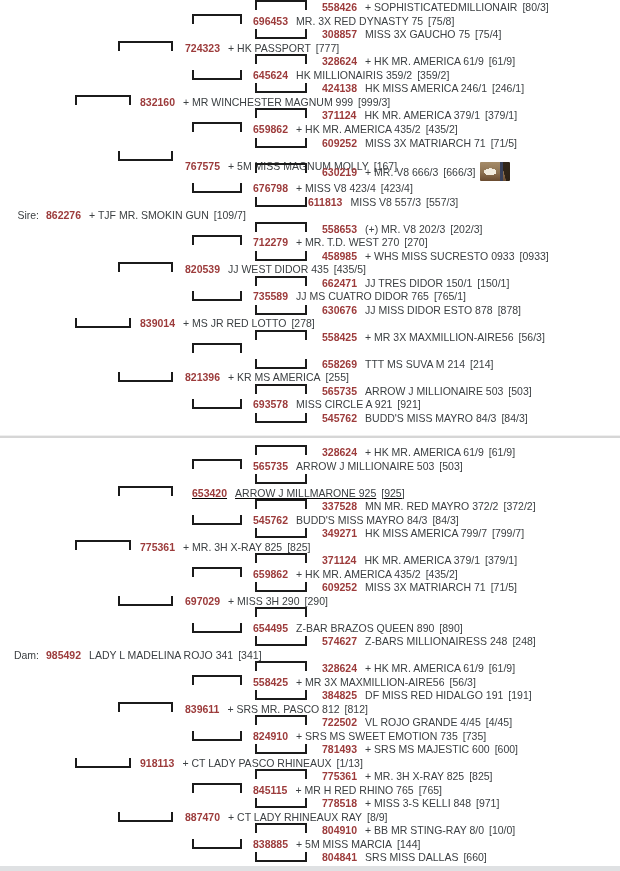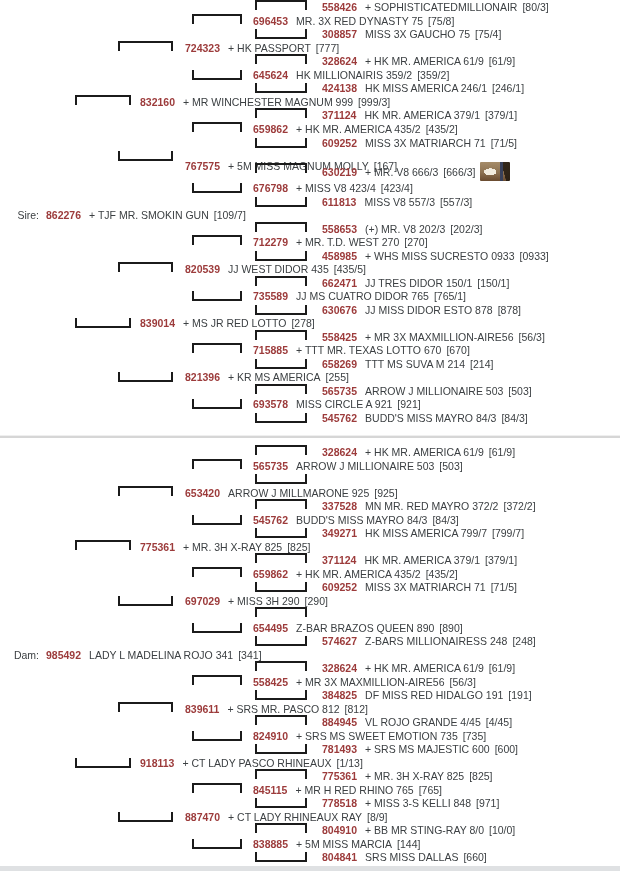--- a/index.html
+++ b/index.html
@@ -59,59 +59,58 @@
     <div class="row" style="left: 253px; top: 122.95px;"><span class="num">659862</span><span class="aname">+ HK MR. AMERICA 435/2</span><span class="phn">[435/2]</span></div>
     <div class="bracket d" style="left: 255px; width: 52px; top: 137.5px;"></div>
     <div class="row" style="left: 322px; top: 136.5px;"><span class="num">609252</span><span class="aname">MISS 3X MATRIARCH 71</span><span class="phn">[71/5]</span></div>
     <div class="bracket d" style="left: 118px; width: 55px; top: 151.05px;"></div>
     <div class="row" style="left: 185px; top: 150.05px; margin-top: 10px;"><span class="num">767575</span><span class="aname">+ 5M MISS MAGNUM MOLLY</span><span class="phn">[167]</span></div>
     <div class="bracket s" style="left: 255px; width: 52px; top: 162.6px;"></div>
     <div class="row" style="left: 322px; top: 163.6px;"><span class="num">630219</span><span class="aname">+ MR. V8 666/3</span><span class="phn">[666/3]</span><span class="photo"></span></div>
     <div class="bracket d" style="left: 192px; width: 50px; top: 183px;"></div>
     <div class="row" style="left: 253px; top: 182px;"><span class="num">676798</span><span class="aname">+ MISS V8 423/4</span><span class="phn">[423/4]</span></div>
     <div class="bracket d" style="left: 255px; width: 52px; top: 196.5px;"></div>
-    <div class="row" style="left: 322px; top: 195.5px;"><span class="num">611813</span><span class="aname">MISS V8 557/3</span><span class="phn">[557/3]</span></div>
+    <div class="row" style="left: 308px; top: 195.5px;"><span class="num">611813</span><span class="aname">MISS V8 557/3</span><span class="phn">[557/3]</span></div>
     <div class="row" style="left: 46px; top: 209px;"><span class="rootlabel">Sire:</span><span class="num">862276</span><span class="aname">+ TJF MR. SMOKIN GUN</span><span class="phn">[109/7]</span></div>
     <div class="bracket s" style="left: 255px; width: 52px; top: 221.5px;"></div>
     <div class="row" style="left: 322px; top: 222.5px;"><span class="num">558653</span><span class="aname">(+) MR. V8 202/3</span><span class="phn">[202/3]</span></div>
     <div class="bracket s" style="left: 192px; width: 50px; top: 235px;"></div>
     <div class="row" style="left: 253px; top: 236px;"><span class="num">712279</span><span class="aname">+ MR. T.D. WEST 270</span><span class="phn">[270]</span></div>
     <div class="bracket d" style="left: 255px; width: 52px; top: 250.5px;"></div>
     <div class="row" style="left: 322px; top: 249.5px;"><span class="num">458985</span><span class="aname">+ WHS MISS SUCRESTO 0933</span><span class="phn">[0933]</span></div>
     <div class="bracket s" style="left: 118px; width: 55px; top: 262px;"></div>
     <div class="row" style="left: 185px; top: 263px;"><span class="num">820539</span><span class="aname">JJ WEST DIDOR 435</span><span class="phn">[435/5]</span></div>
     <div class="bracket s" style="left: 255px; width: 52px; top: 275.5px;"></div>
     <div class="row" style="left: 322px; top: 276.5px;"><span class="num">662471</span><span class="aname">JJ TRES DIDOR 150/1</span><span class="phn">[150/1]</span></div>
     <div class="bracket d" style="left: 192px; width: 50px; top: 291px;"></div>
     <div class="row" style="left: 253px; top: 290px;"><span class="num">735589</span><span class="aname">JJ MS CUATRO DIDOR 765</span><span class="phn">[765/1]</span></div>
     <div class="bracket d" style="left: 255px; width: 52px; top: 304.5px;"></div>
     <div class="row" style="left: 322px; top: 303.5px;"><span class="num">630676</span><span class="aname">JJ MISS DIDOR ESTO 878</span><span class="phn">[878]</span></div>
     <div class="bracket d" style="left: 75px; width: 56px; top: 318px;"></div>
     <div class="row" style="left: 140px; top: 317px;"><span class="num">839014</span><span class="aname">+ MS JR RED LOTTO</span><span class="phn">[278]</span></div>
     <div class="bracket s" style="left: 255px; width: 52px; top: 329.5px;"></div>
     <div class="row" style="left: 322px; top: 330.5px;"><span class="num">558425</span><span class="aname">+ MR 3X MAXMILLION-AIRE56</span><span class="phn">[56/3]</span></div>
     <div class="bracket s" style="left: 192px; width: 50px; top: 343px;"></div>
-    <div class="row" style="left: 253px; top: 344px;"><span class="num">715885</span><span class="aname">+ TTT MR. TEXAS LOTTO 670</span><span class="phn">[670]</span></div>
     <div class="bracket d" style="left: 255px; width: 52px; top: 358.5px;"></div>
     <div class="row" style="left: 322px; top: 357.5px;"><span class="num">658269</span><span class="aname">TTT MS SUVA M 214</span><span class="phn">[214]</span></div>
     <div class="bracket d" style="left: 118px; width: 55px; top: 372px;"></div>
     <div class="row" style="left: 185px; top: 371px;"><span class="num">821396</span><span class="aname">+ KR MS AMERICA</span><span class="phn">[255]</span></div>
     <div class="bracket s" style="left: 255px; width: 52px; top: 383.5px;"></div>
     <div class="row" style="left: 322px; top: 384.5px;"><span class="num">565735</span><span class="aname">ARROW J MILLIONAIRE 503</span><span class="phn">[503]</span></div>
     <div class="bracket d" style="left: 192px; width: 50px; top: 399px;"></div>
     <div class="row" style="left: 253px; top: 398px;"><span class="num">693578</span><span class="aname">MISS CIRCLE A 921</span><span class="phn">[921]</span></div>
     <div class="bracket d" style="left: 255px; width: 52px; top: 412.5px;"></div>
     <div class="row" style="left: 322px; top: 411.5px;"><span class="num">545762</span><span class="aname">BUDD'S MISS MAYRO 84/3</span><span class="phn">[84/3]</span></div>
     <div class="bracket s" style="left: 255px; width: 52px; top: 445px;"></div>
     <div class="row" style="left: 322px; top: 446px;"><span class="num">328624</span><span class="aname">+ HK MR. AMERICA 61/9</span><span class="phn">[61/9]</span></div>
     <div class="bracket s" style="left: 192px; width: 50px; top: 458.5px;"></div>
     <div class="row" style="left: 253px; top: 459.5px;"><span class="num">565735</span><span class="aname">ARROW J MILLIONAIRE 503</span><span class="phn">[503]</span></div>
     <div class="bracket d" style="left: 255px; width: 52px; top: 474px;"></div>
     <div class="bracket s" style="left: 118px; width: 55px; top: 485.5px;"></div>
-    <div class="row" style="left: 185px; top: 486.5px;"><span class="num">653420</span><span class="aname">ARROW J MILLMARONE 925</span><span class="phn">[925]</span></div>
+    <div class="row" style="left: 192px; top: 486.5px; text-decoration: underline;"><span class="num">653420</span><span class="aname">ARROW J MILLMARONE 925</span><span class="phn">[925]</span></div>
     <div class="bracket s" style="left: 255px; width: 52px; top: 499px;"></div>
     <div class="row" style="left: 322px; top: 500px;"><span class="num">337528</span><span class="aname">MN MR. RED MAYRO 372/2</span><span class="phn">[372/2]</span></div>
     <div class="bracket d" style="left: 192px; width: 50px; top: 514.5px;"></div>
     <div class="row" style="left: 253px; top: 513.5px;"><span class="num">545762</span><span class="aname">BUDD'S MISS MAYRO 84/3</span><span class="phn">[84/3]</span></div>
     <div class="bracket d" style="left: 255px; width: 52px; top: 528px;"></div>
     <div class="row" style="left: 322px; top: 527px;"><span class="num">349271</span><span class="aname">HK MISS AMERICA 799/7</span><span class="phn">[799/7]</span></div>
     <div class="bracket s" style="left: 75px; width: 56px; top: 539.5px;"></div>
     <div class="row" style="left: 140px; top: 540.5px;"><span class="num">775361</span><span class="aname">+ MR. 3H X-RAY 825</span><span class="phn">[825]</span></div>
     <div class="bracket s" style="left: 255px; width: 52px; top: 553px;"></div>
     <div class="row" style="left: 322px; top: 554px;"><span class="num">371124</span><span class="aname">HK MR. AMERICA 379/1</span><span class="phn">[379/1]</span></div>
@@ -129,21 +128,21 @@
     <div class="row" style="left: 46px; top: 648.5px;"><span class="rootlabel">Dam:</span><span class="num">985492</span><span class="aname">LADY L MADELINA ROJO 341</span><span class="phn">[341]</span></div>
     <div class="bracket s" style="left: 255px; width: 52px; top: 661px;"></div>
     <div class="row" style="left: 322px; top: 662px;"><span class="num">328624</span><span class="aname">+ HK MR. AMERICA 61/9</span><span class="phn">[61/9]</span></div>
     <div class="bracket s" style="left: 192px; width: 50px; top: 674.5px;"></div>
     <div class="row" style="left: 253px; top: 675.5px;"><span class="num">558425</span><span class="aname">+ MR 3X MAXMILLION-AIRE56</span><span class="phn">[56/3]</span></div>
     <div class="bracket d" style="left: 255px; width: 52px; top: 690px;"></div>
     <div class="row" style="left: 322px; top: 689px;"><span class="num">384825</span><span class="aname">DF MISS RED HIDALGO 191</span><span class="phn">[191]</span></div>
     <div class="bracket s" style="left: 118px; width: 55px; top: 701.5px;"></div>
     <div class="row" style="left: 185px; top: 702.5px;"><span class="num">839611</span><span class="aname">+ SRS MR. PASCO 812</span><span class="phn">[812]</span></div>
     <div class="bracket s" style="left: 255px; width: 52px; top: 715px;"></div>
-    <div class="row" style="left: 322px; top: 716px;"><span class="num">884945</span><span class="aname">VL ROJO GRANDE 4/45</span><span class="phn">[4/45]</span></div>
+    <div class="row" style="left: 322px; top: 716px;"><span class="num">722502</span><span class="aname">VL ROJO GRANDE 4/45</span><span class="phn">[4/45]</span></div>
     <div class="bracket d" style="left: 192px; width: 50px; top: 730.5px;"></div>
     <div class="row" style="left: 253px; top: 729.5px;"><span class="num">824910</span><span class="aname">+ SRS MS SWEET EMOTION 735</span><span class="phn">[735]</span></div>
     <div class="bracket d" style="left: 255px; width: 52px; top: 744px;"></div>
     <div class="row" style="left: 322px; top: 743px;"><span class="num">781493</span><span class="aname">+ SRS MS MAJESTIC 600</span><span class="phn">[600]</span></div>
     <div class="bracket d" style="left: 75px; width: 56px; top: 757.5px;"></div>
     <div class="row" style="left: 140px; top: 756.5px;"><span class="num">918113</span><span class="aname">+ CT LADY PASCO RHINEAUX</span><span class="phn">[1/13]</span></div>
     <div class="bracket s" style="left: 255px; width: 52px; top: 769px;"></div>
     <div class="row" style="left: 322px; top: 770px;"><span class="num">775361</span><span class="aname">+ MR. 3H X-RAY 825</span><span class="phn">[825]</span></div>
     <div class="bracket s" style="left: 192px; width: 50px; top: 782.5px;"></div>
     <div class="row" style="left: 253px; top: 783.5px;"><span class="num">845115</span><span class="aname">+ MR H RED RHINO 765</span><span class="phn">[765]</span></div>

